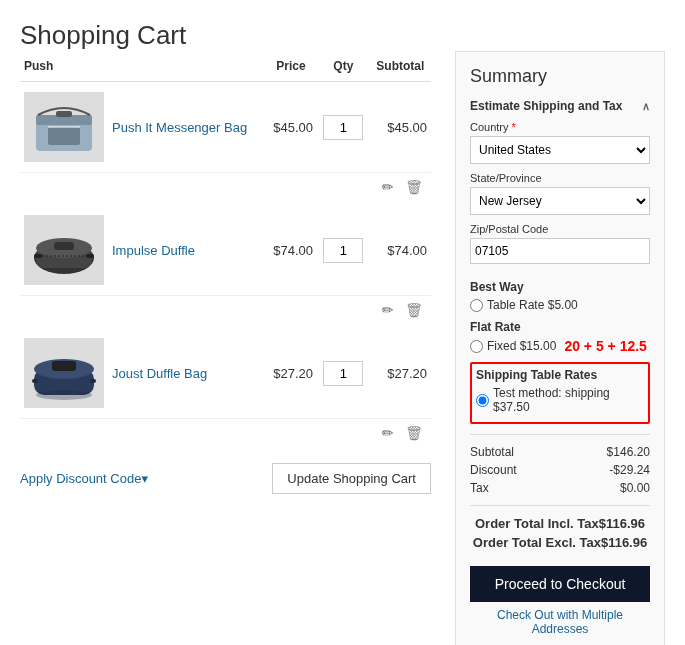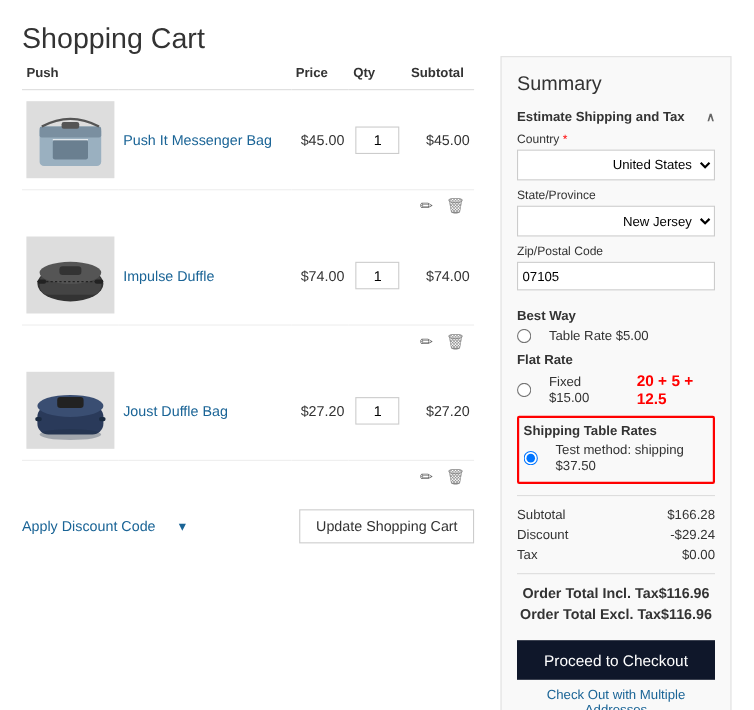--- a/index.html
+++ b/index.html
@@ -3,47 +3,47 @@
   <meta charset="utf-8">
   <style>
     * { box-sizing: border-box; margin: 0; padding: 0; }
     body { font-family: Arial, sans-serif; font-size: 13px; color: #333; background: #fff; padding: 20px; }
     h1 { font-size: 26px; font-weight: normal; color: #333; }
     .main-layout { display: flex; gap: 24px; }
     .cart-section { flex: 1; }
     .summary-section { width: 210px; flex-shrink: 0; }
     table { width: 100%; border-collapse: collapse; }
     thead th { font-weight: bold; font-size: 12px; color: #333; padding: 8px 4px; border-bottom: 1px solid #ddd; text-align: left; }
-    thead th.right { text-align: left; }
+    thead th.right { text-align: center; }
     .item-row td { padding: 10px 4px; border-bottom: 1px solid #eee; vertical-align: middle; }
     .item-image { width: 80px; }
     .item-image .img-box { width: 80px; height: 70px; background: #ddd; display: flex; align-items: center; justify-content: center; overflow: hidden; }
     .item-name { color: #1a6496; font-size: 13px; }
     .price-col { text-align: right; white-space: nowrap; }
     .qty-col { text-align: center; }
     .qty-col input { width: 40px; text-align: center; border: 1px solid #ccc; padding: 4px; font-size: 13px; }
     .subtotal-col { text-align: right; white-space: nowrap; }
     .actions-row td { text-align: right; padding: 4px 4px 8px; }
     .action-icon { background: none; border: none; cursor: pointer; font-size: 14px; color: #666; padding: 2px 4px; }
     .trash-icon { color: #888; }
     .cart-footer { display: flex; justify-content: space-between; align-items: center; margin-top: 12px; }
-    .discount-link { color: #1a6496; font-size: 13px; cursor: pointer; display: flex; align-items: center; gap: 21px; }
+    .discount-link { color: #1a6496; font-size: 13px; cursor: pointer; display: flex; align-items: center; gap: 0; }
     .update-btn { border: 1px solid #ccc; background: #fff; padding: 7px 14px; font-size: 13px; cursor: pointer; color: #333; }
 
     
     .summary-box { background: #f9f9f9; border: 1px solid #e0e0e0; padding: 14px; }
     .summary-title { font-size: 18px; font-weight: normal; color: #333; margin-bottom: 12px; }
     .summary-section-title { font-size: 12px; font-weight: bold; color: #333; margin-bottom: 8px; display: flex; justify-content: space-between; align-items: center; }
     .collapse-icon { font-size: 11px; color: #666; }
     .form-label { font-size: 11px; color: #333; margin-bottom: 3px; display: block; }
     .required { color: red; }
-    .form-select { width: 100%; border: 1px solid #ccc; padding: 5px 4px; font-size: 12px; background: #fff; margin-bottom: 8px; appearance: auto; text-align: right; }
+    .form-select { width: 100%; border: 1px solid #ccc; padding: 5px 4px; font-size: 12px; background: #fff; margin-bottom: 8px; appearance: auto; }
     .form-input { width: 100%; border: 1px solid #ccc; padding: 5px 4px; font-size: 12px; margin-bottom: 8px; }
     .shipping-option { margin-bottom: 4px; }
-    .shipping-option label { font-size: 12px; color: #333; display: flex; align-items: center; gap: 16px; }
+    .shipping-option label { font-size: 12px; color: #333; display: flex; align-items: center; gap: 4px; }
     .section-label { font-size: 12px; font-weight: bold; color: #333; margin: 8px 0 4px; }
     .shipping-table-rates { border: 2px solid red; padding: 4px; margin: 8px 0; border-radius: 2px; }
     .shipping-table-rates .label { font-size: 12px; font-weight: bold; color: #333; margin-bottom: 4px; }
     .red-annotation { color: red; font-weight: bold; font-size: 14px; margin-left: 4px; }
     .summary-divider { border: none; border-top: 1px solid #ddd; margin: 10px 0; }
     .summary-row { display: flex; justify-content: space-between; font-size: 12px; margin-bottom: 4px; }
     .order-total-row { display: flex; justify-content: center; font-weight: bold; font-size: 13px; margin-bottom: 4px; }
     .proceed-btn { width: 100%; background: #0f172a; color: #fff; border: none; padding: 10px; font-size: 14px; cursor: pointer; margin: 12px 0 6px; }
     .multi-address-link { color: #1a6496; font-size: 12px; text-align: center; display: block; cursor: pointer; }
     
@@ -212,21 +212,21 @@
             <input type="radio" name="shipping" checked="" style="">
             <span>Test method: shipping $37.50</span>
           </label>
         </div>
       </div>
 
       <hr class="summary-divider">
 
       <div class="summary-row">
         <span>Subtotal</span>
-        <span>$166.28</span>
+        <span>$146.20</span>
       </div>
       <div class="summary-row">
         <span>Discount</span>
         <span>-$29.24</span>
       </div>
       <div class="summary-row">
         <span>Tax</span>
         <span>$0.00</span>
       </div>
 

